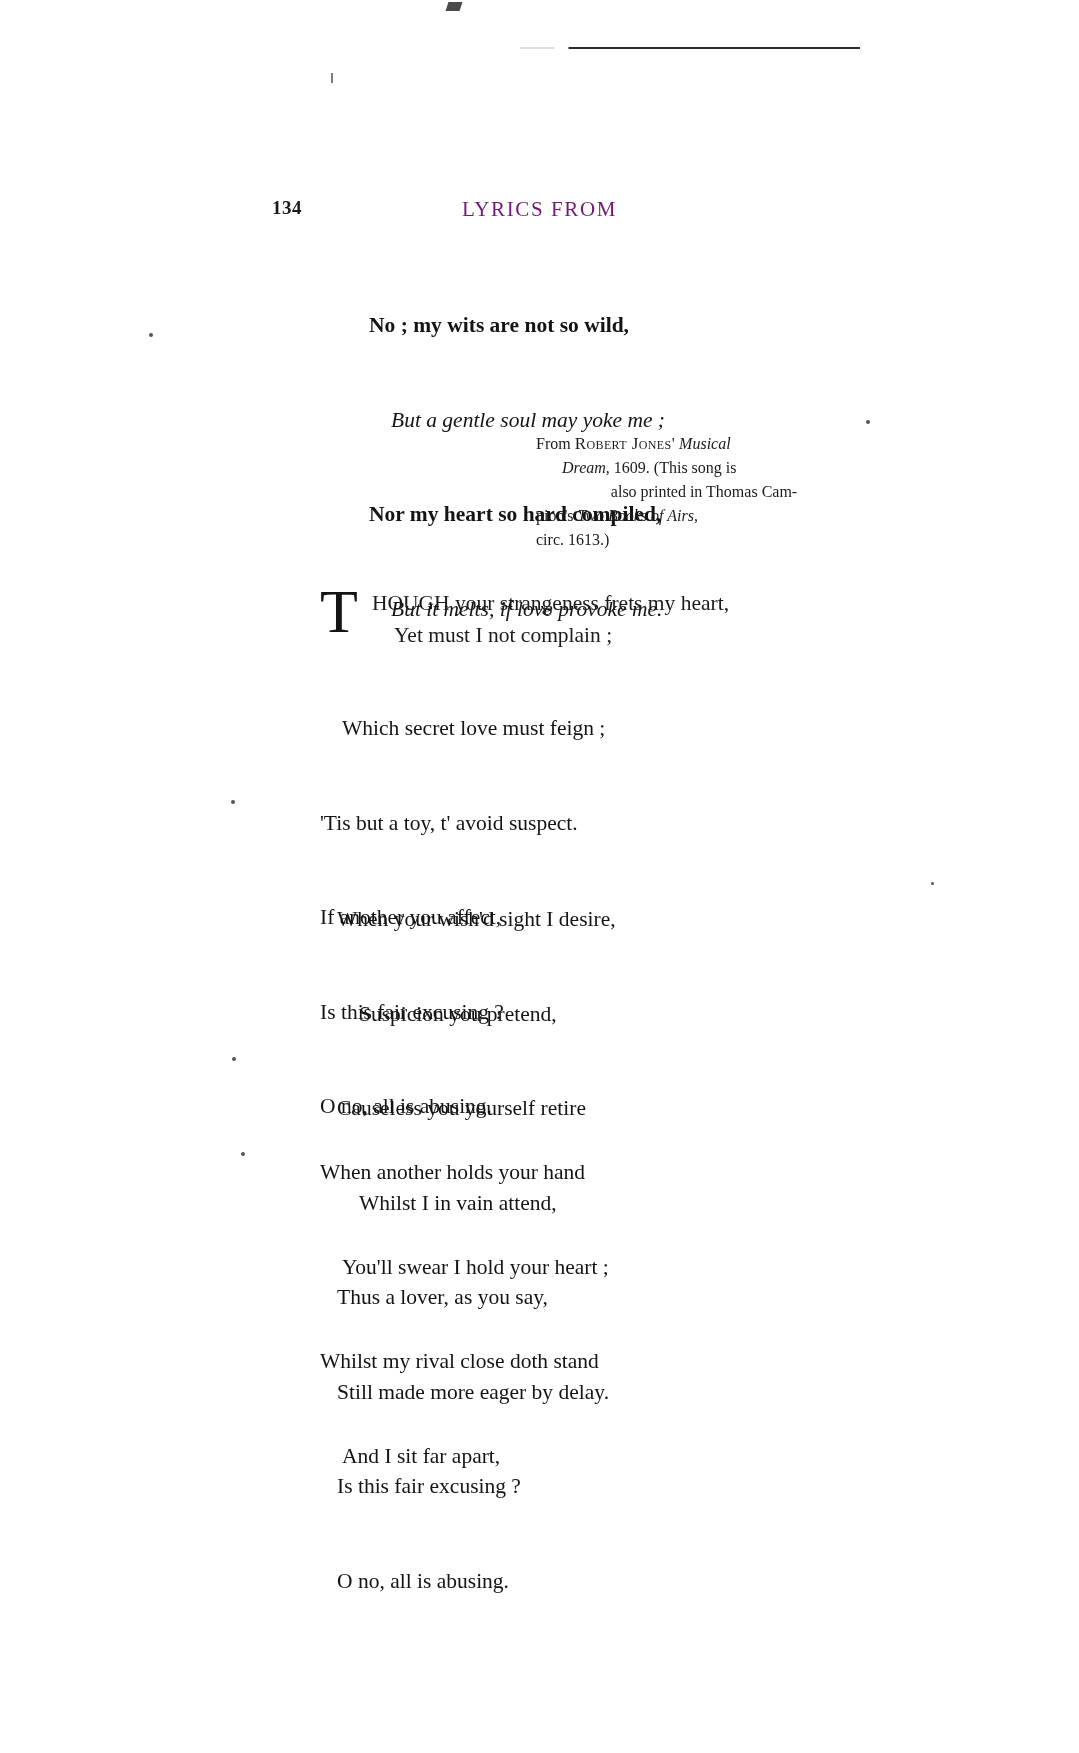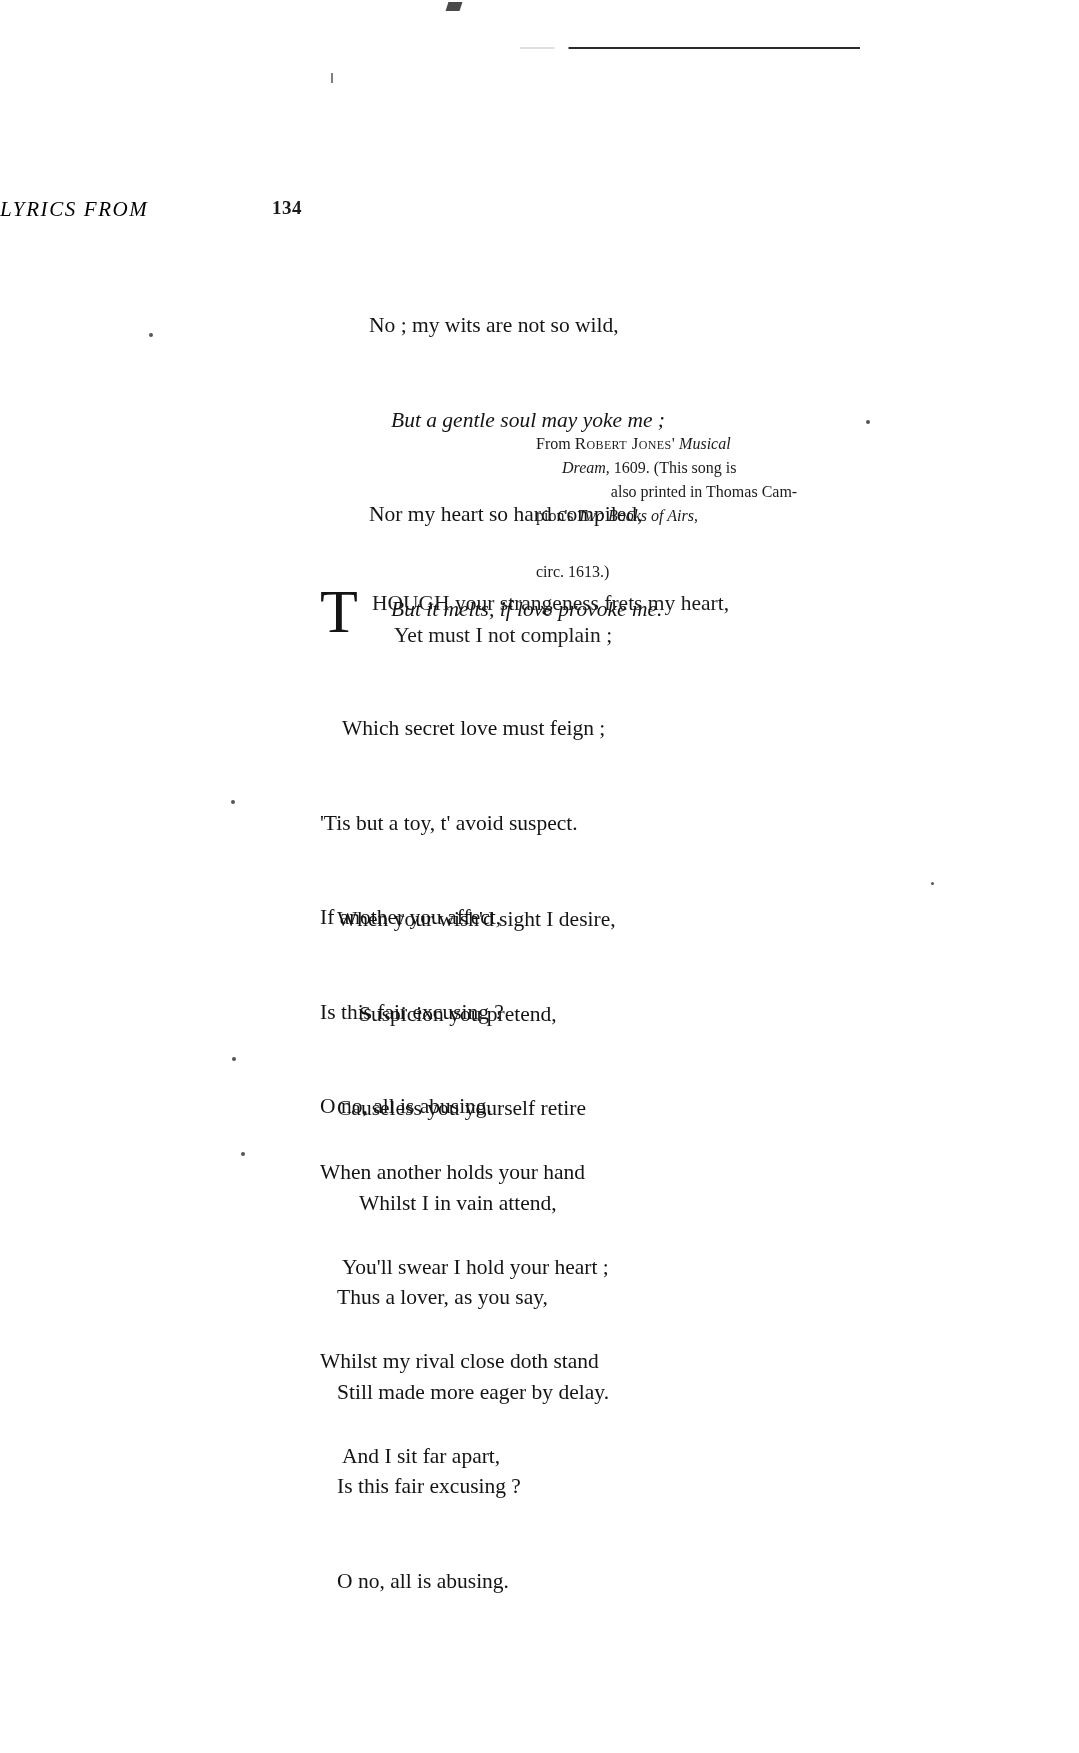--- a/index.html
+++ b/index.html
@@ -60,37 +60,36 @@
     left: 272px; top: 0;
     font-size: 19px;
     font-weight: 700;
     letter-spacing: .5px;
     color: #1b1b1b;
   }
   .head-title {
     position: absolute;
     left: 0; top: 0;
     width: 100%;
-    text-align: left;
-    font-style: italic;
+    text-align: center;
     font-size: 21px;
     letter-spacing: 1.6px;
-    color: #000000;
+    color: #701a75;
   }
 
   
   .verse {
     position: absolute;
     font-size: 21.5px;
     line-height: 31.5px;
     color: #141414;
     white-space: pre;
   }
   .verse .ind { padding-left: 22px; display: block; font-style: italic; }
-  .verse .line { display: block; }
+  .verse .line { display: block; font-weight: bold; }
 
   #verse-top { left: 369px; top: 247px; }
 
   
   .note {
     position: absolute;
     left: 536px; top: 432px;
     width: 336px;
     font-size: 16px;
     line-height: 24px;
@@ -99,21 +98,21 @@
   }
   .note .sc {
     font-variant: small-caps;
     font-size: 17px;
     letter-spacing: .4px;
   }
   .note i { font-style: italic; }
   .note .l2 { display: block; padding-left: 26px; }
   .note .l3 { display: block; text-align: center; }
   .note .l4 { display: block; }
-  .note .l5 { display: block; margin-top: 32px; }
+  .note .l5 { display: block; }
 
   
   #poem-1 {
     position: absolute;
     left: 320px; top: 588px;
     font-size: 21.5px;
     line-height: 31.5px;
   }
   .dropcap-wrap {
     position: relative;

